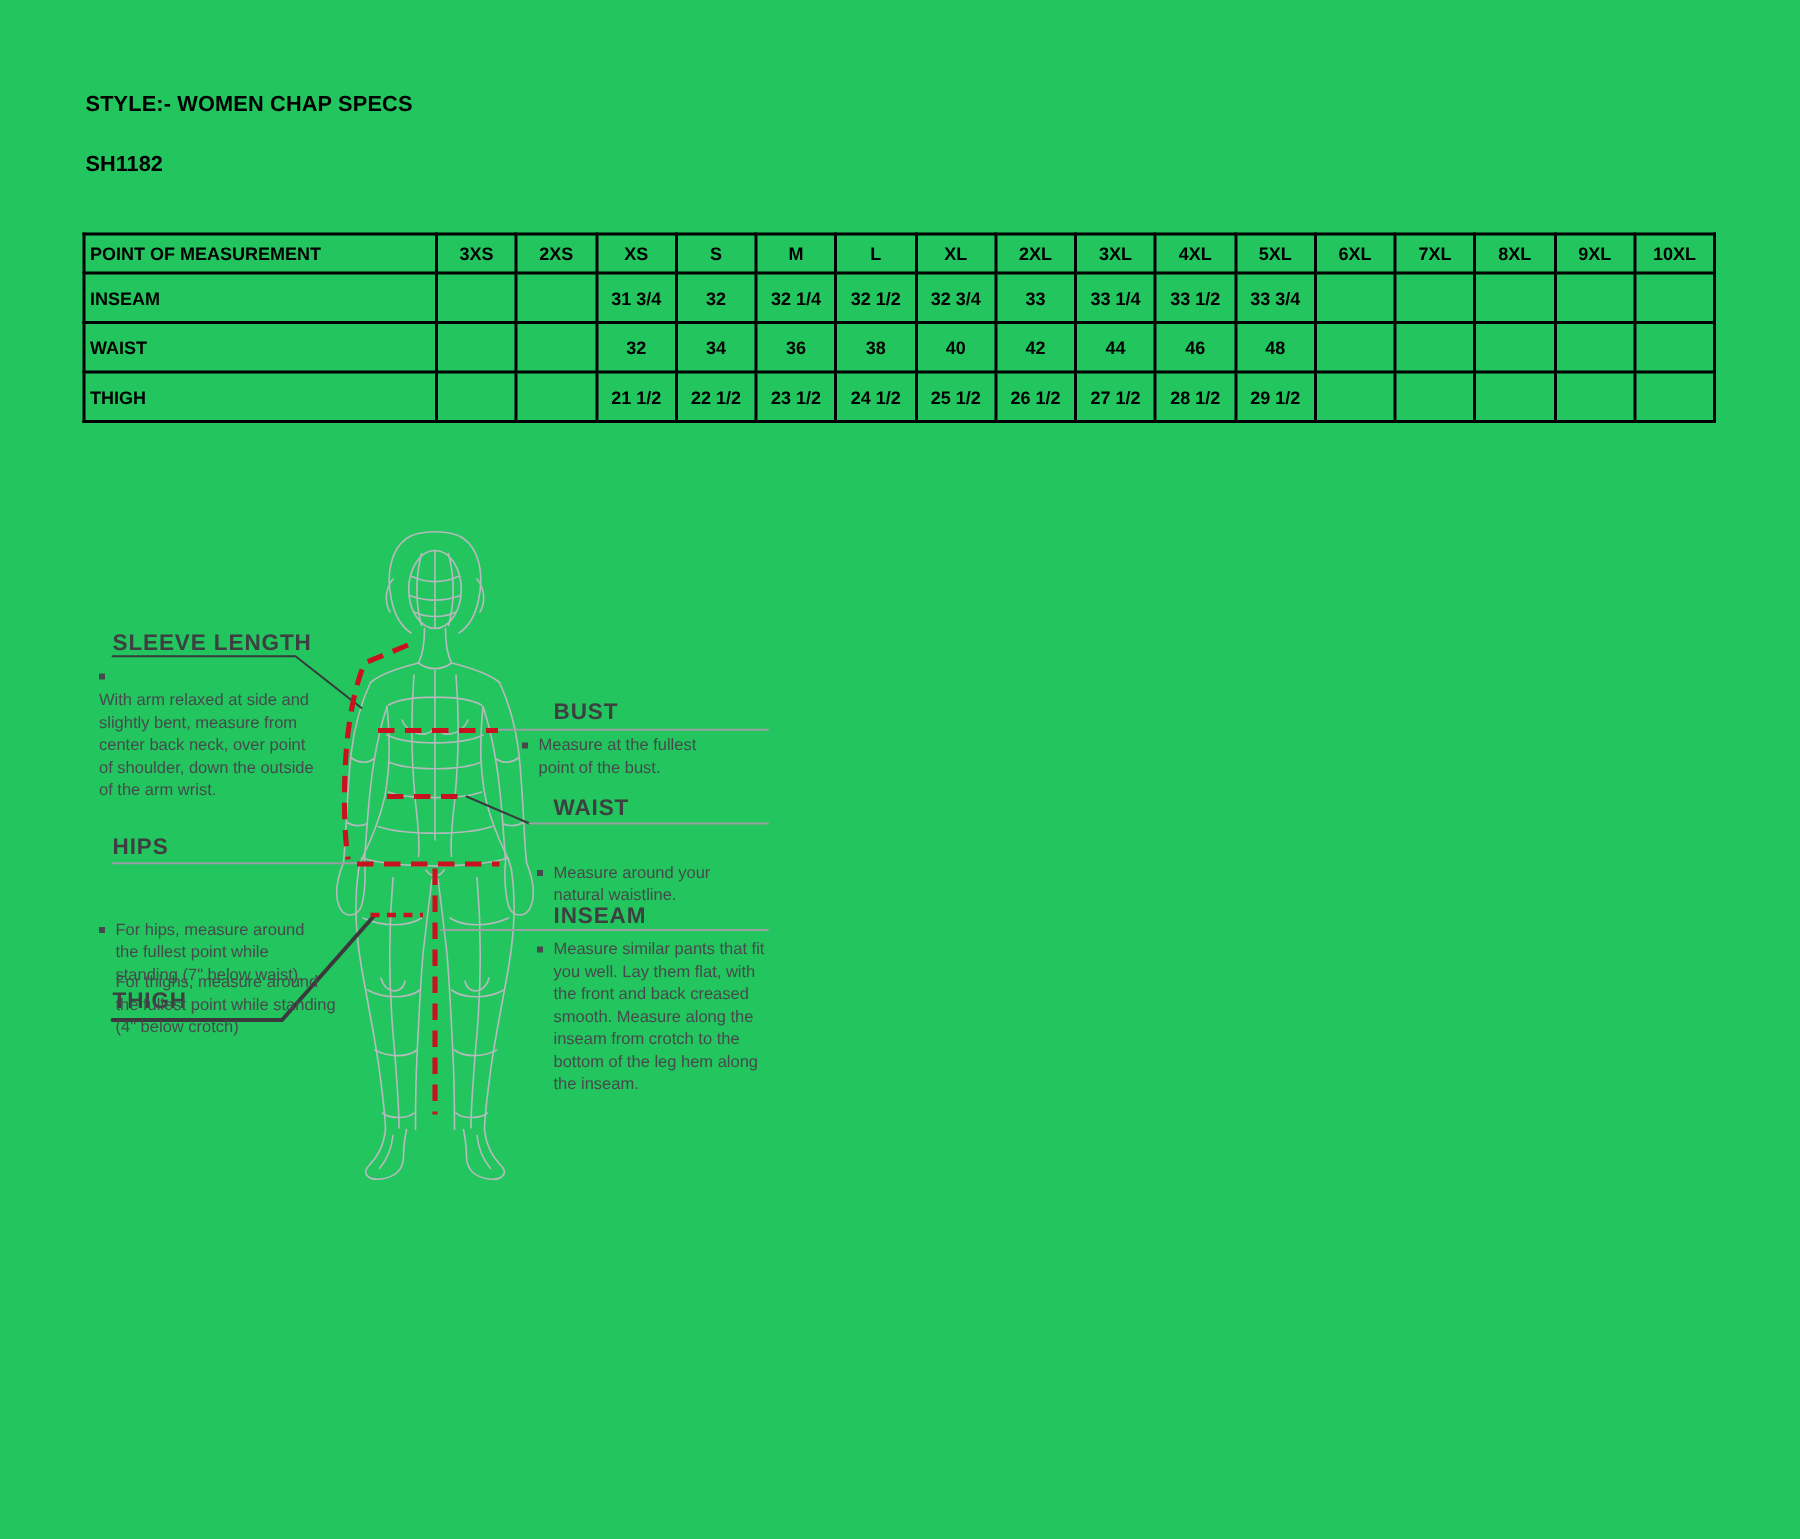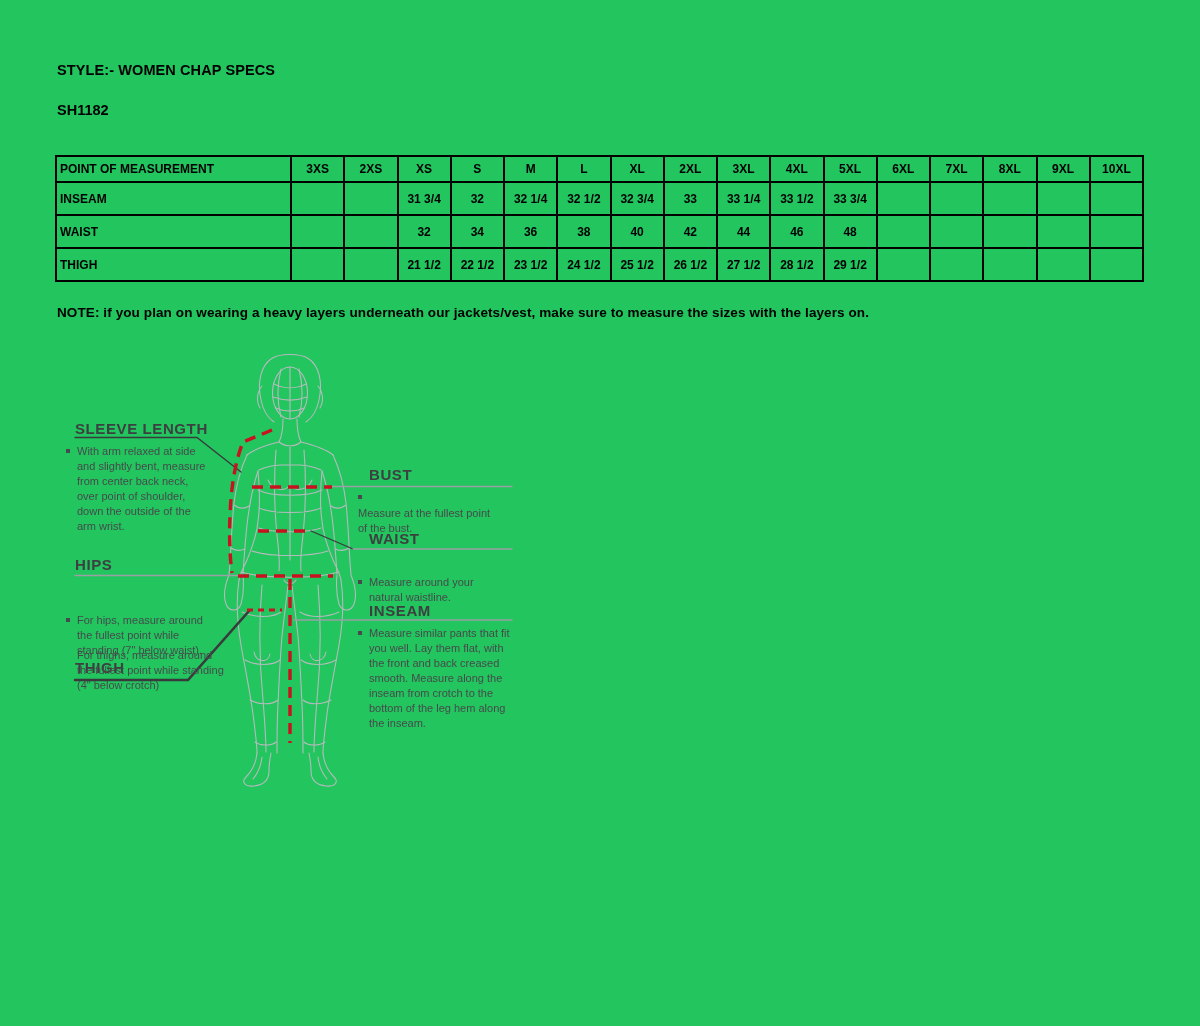--- a/index.html
+++ b/index.html
@@ -129,21 +129,20 @@
           <td>29 1/2</td>
           <td></td>
           <td></td>
           <td></td>
           <td></td>
           <td></td>
         </tr>
       </tbody>
   </table>
 
-  <div class="note">NOTE: if you plan on wearing a heavy layers underneath our jackets/vest, make sure to measure the sizes with the layers on.</div>
 
   <svg class="diagram-svg" width="460" height="452" viewBox="60 352 460 452">
 
     <g fill="none" stroke="#b5babc" stroke-width="1.1" stroke-linecap="round" stroke-linejoin="round">
 
       <path d="M261,400 C257,382 261,366 271,359 C279,353 301,353 309,359 C319,366 323,382 319,400 C317,410 312,418 306,422 M274,422 C268,418 263,410 261,400 M262,386 C257,392 256,401 260,408 M318,386 C323,392 324,401 320,408"></path>
 
       <ellipse cx="290" cy="393" rx="17.5" ry="26"></ellipse>
       <path d="M290,367 V419 M274,384 C284,389 296,389 306,384 M273,397 C284,401 296,401 307,397 M276,408 C284,412 296,412 304,408 M281,369 C277,385 277,402 281,417 M299,369 C303,385 303,402 299,417"></path>
 
@@ -180,38 +179,38 @@
       <path d="M272,430 L243,442 C235,462 231,488 230,515 C229,540 230,558 232,573"></path>
       <path d="M252,487 H332"></path>
       <path d="M258,531 H311"></path>
       <path d="M238,576 H333"></path>
       <path d="M290,579 V743"></path>
       <path stroke-dasharray="6 5" stroke-width="3" d="M247,610 H282"></path>
     </g>
   </svg>
 
   <div class="ghead" style="left:75px;top:420px;">SLEEVE LENGTH</div>
-  <div class="gtext" style="left:66px;top:444px;width:145px;">
+  <div class="gtext" style="left:66px;top:444px;width:145px;flex-direction:column;">
     <span class="sq"></span>
     <span>With arm relaxed at side and slightly bent, measure from center back neck, over point of shoulder, down the outside of the arm wrist.</span>
   </div>
 
   <div class="ghead" style="left:75px;top:556px;">HIPS</div>
   <div class="gtext" style="left:66px;top:580px;width:152px;margin-top:33px;">
     <span class="sq"></span>
     <span>For hips, measure around the fullest point while standing (7" below waist).</span>
   </div>
 
   <div class="ghead" style="left:75px;top:659px;">THIGH</div>
   <div class="gtext" style="left:77px;top:648px;width:148px;">
     <span>For thighs, measure around the fullest point while standing (4" below crotch)</span>
   </div>
 
   <div class="ghead" style="left:369px;top:466px;">BUST</div>
-  <div class="gtext" style="left:358px;top:490px;width:140px;flex-direction:column;">
+  <div class="gtext" style="left:348px;top:490px;width:140px;">
     <span class="sq"></span>
     <span>Measure at the fullest point of the bust.</span>
   </div>
 
   <div class="ghead" style="left:369px;top:530px;">WAIST</div>
   <div class="gtext" style="left:358px;top:575px;width:140px;">
     <span class="sq"></span>
     <span>Measure around your natural waistline.</span>
   </div>
 

